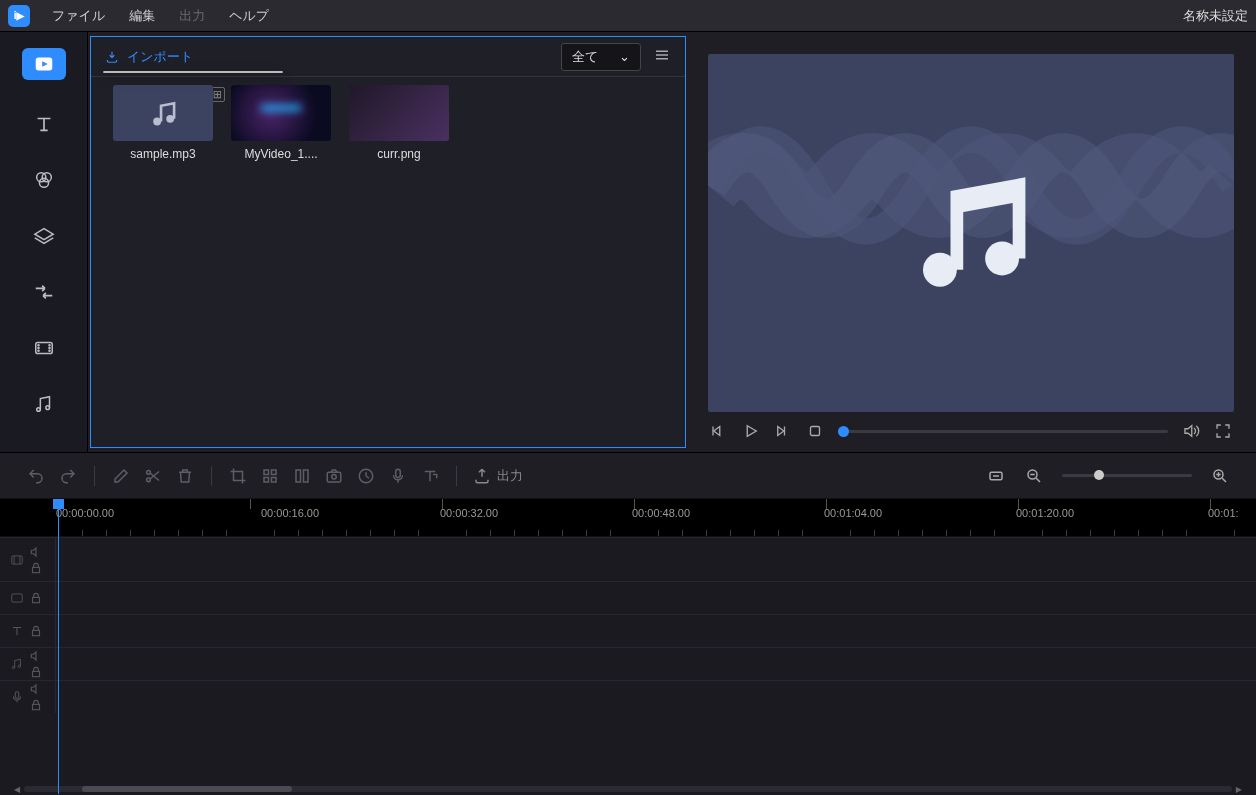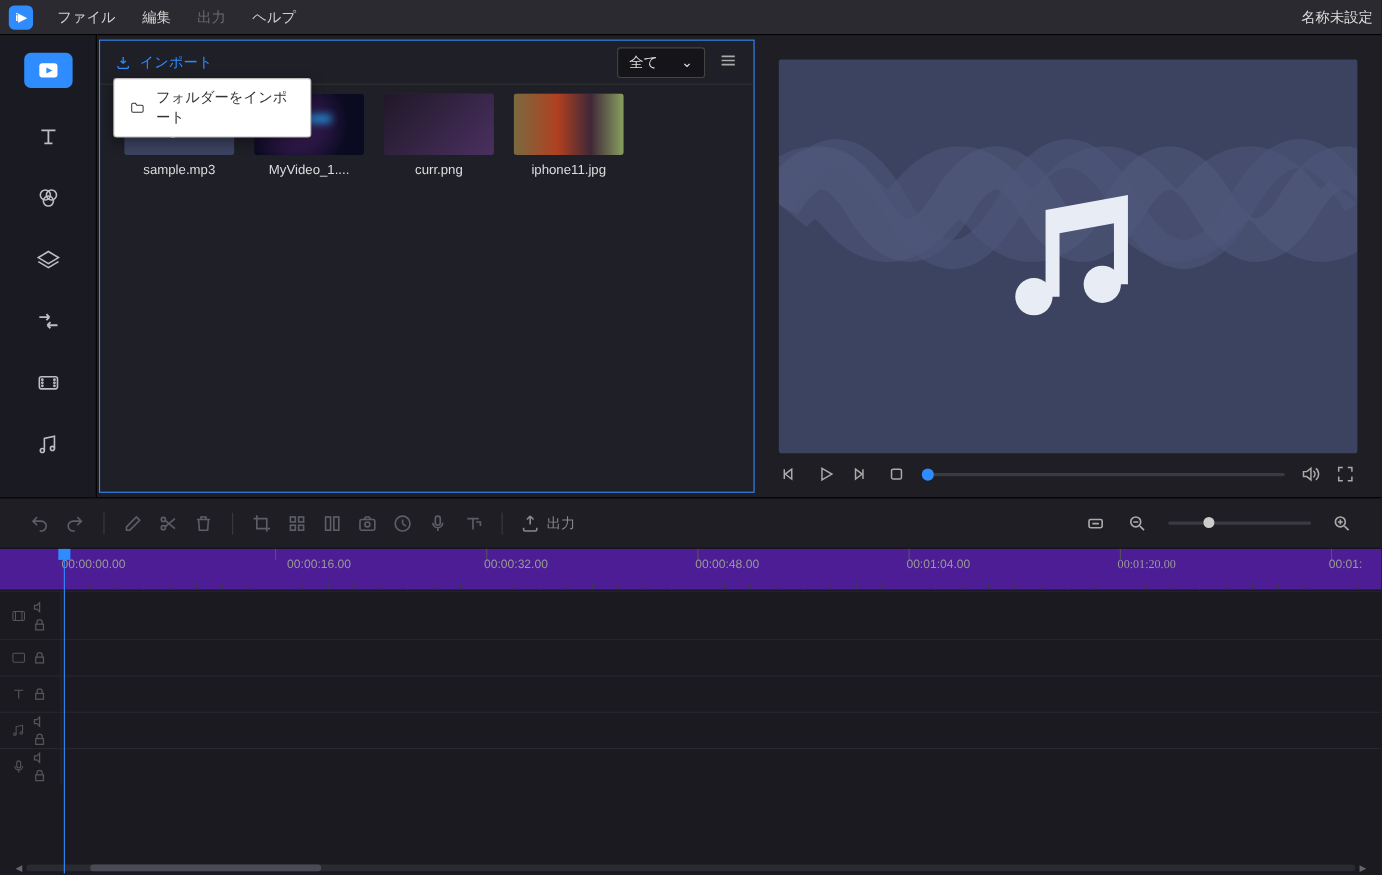--- a/index.html
+++ b/index.html
@@ -115,21 +115,21 @@
   gap:12px; border-bottom:1px solid #111; color:#5d5d66;
 }
 .tl-sep{width:1px;height:20px;background:#3a3a42;margin:0 4px;}
 .tl-ico{width:20px;height:20px;cursor:pointer;display:flex;align-items:center;justify-content:center;}
 .tl-ico svg{width:18px;height:18px;}
 .tl-right{margin-left:auto;display:flex;align-items:center;gap:18px;color:#aaa;}
 .zoom-track{width:130px;height:3px;background:#3a3a42;position:relative;border-radius:2px;}
 .zoom-handle{position:absolute;left:32px;top:-4px;width:10px;height:10px;border-radius:50%;background:#ccc;}
 
 
-.ruler{height:38px;position:relative;border-bottom:1px solid #111;background:#4c1d95;}
+.ruler{height:38px;position:relative;border-bottom:1px solid #111;background:#000000;}
 .playhead{position:absolute;left:58px;top:0;bottom:-258px;width:1px;background:#2f8cff;z-index:5;}
 .playhead::before{content:"";position:absolute;top:0;left:-5px;width:11px;height:10px;background:#2f8cff;}
 .ruler-ticks{position:absolute;inset:0;}
 .tick-big{position:absolute;top:0;width:1px;height:10px;background:#555;}
 .tick-sm{position:absolute;bottom:0;width:1px;height:6px;background:#3a3a42;}
 .tick-lbl{position:absolute;top:8px;font-size:11px;color:#999;transform:translateX(-2px);}
 
 
 .tracks{flex:1;overflow:hidden;position:relative;background:#1a1a20;}
 .track{height:33px;border-top:1px solid #272730;display:flex;}
@@ -253,35 +253,23 @@
               <div class="vid-blur"></div>
             </div>
           <div class="thumb-label">MyVideo_1....</div>
         </div>
         <div class="thumb">
           <div class="thumb-img">
               <div class="purple-png"></div>
             </div>
           <div class="thumb-label">curr.png</div>
         </div>
-        <div class="thumb">
-          <div class="thumb-img">
-              <div class="iphone-jpg"></div>
-            </div>
-          <div class="thumb-label">iphone11.jpg</div>
-        </div>
       </div>
 
       <div class="import-menu">
-        <div class="row">
-          <svg viewBox="0 0 24 24" fill="none" stroke="#333" stroke-width="1.6">
-              <path d="M3 7a2 2 0 0 1 2-2h4l2 3h8a2 2 0 0 1 2 2v7a2 2 0 0 1-2 2H5a2 2 0 0 1-2-2V7z"></path>
-            </svg>
-          <span>フォルダーをインポート</span>
-        </div>
       </div>
     </div>
   </div>
 
   <div class="preview">
     <div class="preview-canvas">
       <svg class="waveform" viewBox="0 0 400 200" preserveAspectRatio="none">
         <path d="M0,100 Q30,50 60,100 T120,100 T180,100 T240,100 T300,100 T360,100 T420,100" stroke="#7a86b0" stroke-width="30" fill="none" opacity=".5"></path>
         <path d="M0,100 Q25,70 50,100 T100,100 T150,100 T200,100 T250,100 T300,100 T350,100 T400,100" stroke="#8a96c4" stroke-width="50" fill="none" opacity=".35"></path>
         <path d="M0,100 Q40,30 80,100 T160,100 T240,100 T320,100 T400,100" stroke="#6a76a0" stroke-width="20" fill="none" opacity=".6"></path>
@@ -483,21 +471,21 @@
         <div class="tick-big" style="left: 826px;"></div>
         <div class="tick-lbl" style="left: 826px;">00:01:04.00</div>
         <div class="tick-sm" style="left: 850px;"></div>
         <div class="tick-sm" style="left: 874px;"></div>
         <div class="tick-sm" style="left: 898px;"></div>
         <div class="tick-sm" style="left: 922px;"></div>
         <div class="tick-sm" style="left: 946px;"></div>
         <div class="tick-sm" style="left: 970px;"></div>
         <div class="tick-sm" style="left: 994px;"></div>
         <div class="tick-big" style="left: 1018px;"></div>
-        <div class="tick-lbl" style="left: 1018px; font-family: Liberation Serif, serif;">00:01:20.00</div>
+        <div class="tick-lbl" style="left: 1018px;">00:01:20.00</div>
         <div class="tick-sm" style="left: 1042px;"></div>
         <div class="tick-sm" style="left: 1066px;"></div>
         <div class="tick-sm" style="left: 1090px;"></div>
         <div class="tick-sm" style="left: 1114px;"></div>
         <div class="tick-sm" style="left: 1138px;"></div>
         <div class="tick-sm" style="left: 1162px;"></div>
         <div class="tick-sm" style="left: 1186px;"></div>
         <div class="tick-big" style="left: 1210px;"></div>
         <div class="tick-lbl" style="left: 1210px;">00:01:</div>
         <div class="tick-sm" style="left: 1234px;"></div>

